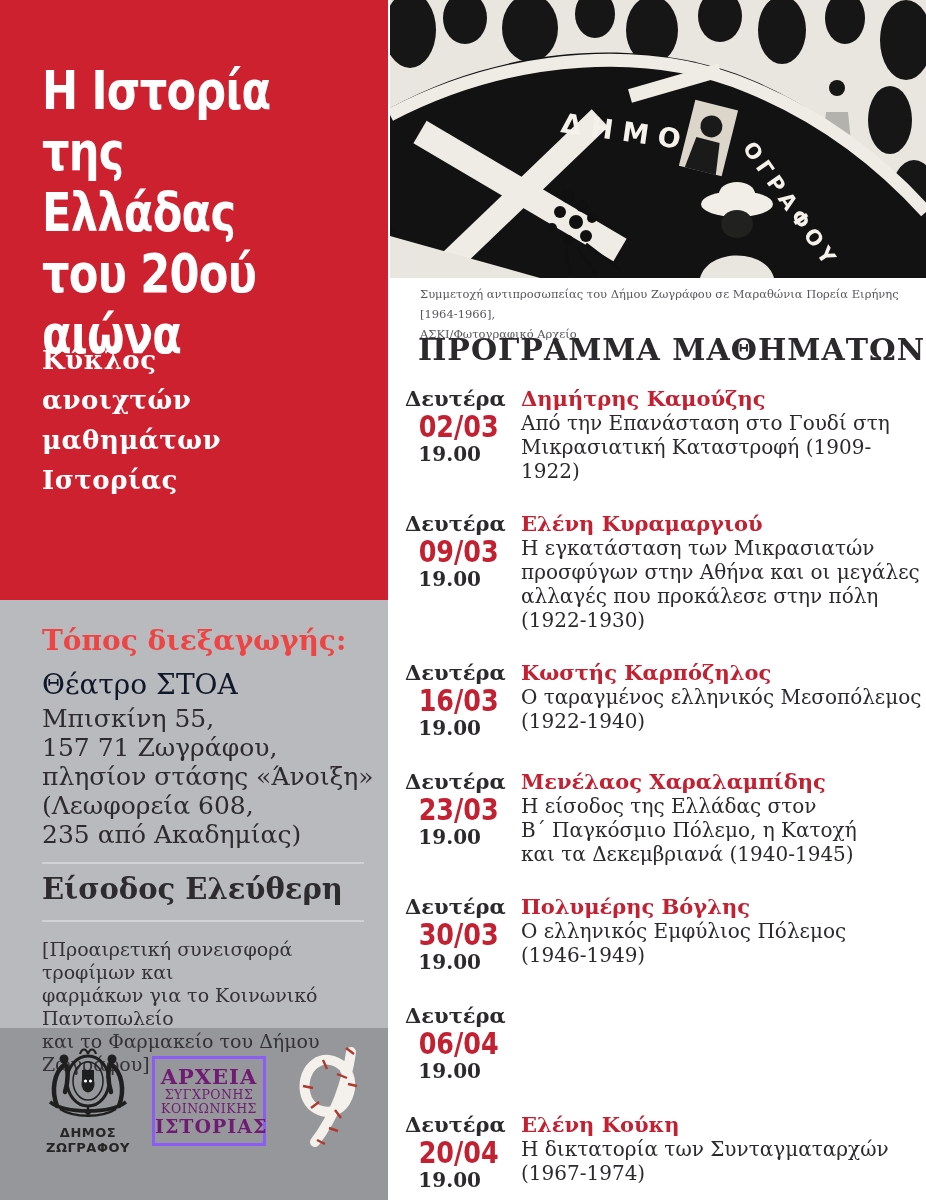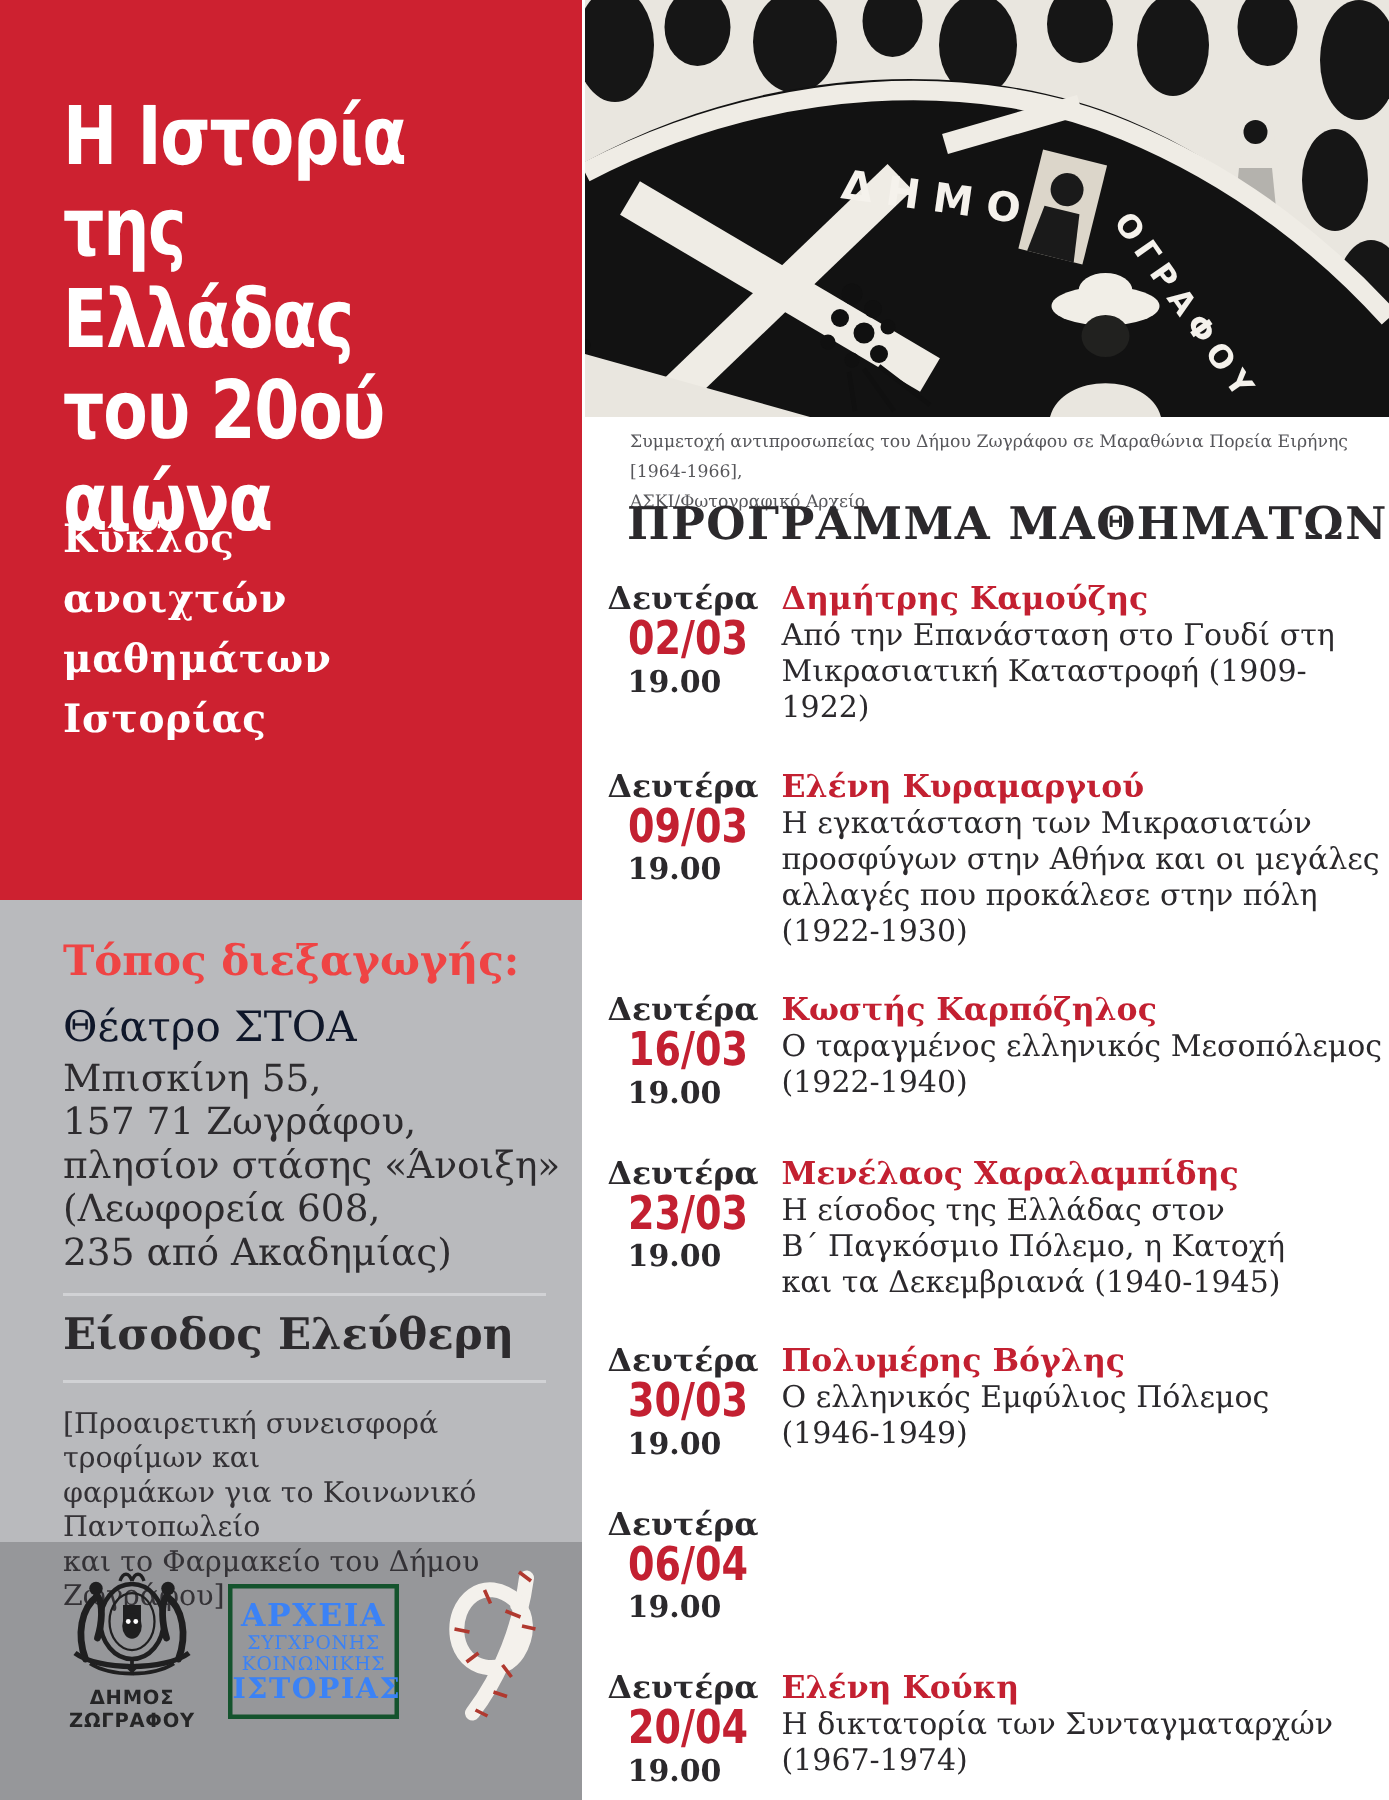--- a/index.html
+++ b/index.html
@@ -32,22 +32,22 @@
   .div1 { top:862px; } .div2 { top:920px; }
   .free-entry  { position:absolute; left:42px; top:872px; font-weight:bold; font-size:29px; color:#2d2b2e; }
   .note        { position:absolute; left:42px; top:938px; font-size:19px; line-height:23px; color:#343236; white-space:pre-line; }
 
   
   .crest-wrap { position:absolute; left:36px; top:1048px; width:104px; text-align:center; }
   .crest-text { margin-top:3px; font-family:"DejaVu Sans", sans-serif; font-weight:bold;
                 font-size:13px; line-height:15px; color:#252526; white-space:pre-line; letter-spacing:.5px; }
   .archives-box {
     position:absolute; left:152px; top:1056px; width:114px; height:90px; box-sizing:border-box;
-    border:3px solid #14532d; display:flex; flex-direction:column; justify-content:center;
-    text-align:center; color:#3b82f6;
+    border:3px solid #8b5cf6; display:flex; flex-direction:column; justify-content:center;
+    text-align:center; color:#701a75;
   }
   .arc-l1 { font-weight:bold; font-size:21px; line-height:22px; letter-spacing:1px; }
   .arc-l2, .arc-l3 { font-size:12.5px; line-height:14px; letter-spacing:.5px; }
   .arc-l4 { font-weight:bold; font-size:19px; line-height:21px; letter-spacing:1px; }
   .phi-wrap { position:absolute; left:293px; top:1040px; width:74px; height:116px; }
 
   
   .right-col { position:absolute; left:388px; top:0; width:538px; height:1200px; background:#ffffff; }
   .photo { position:absolute; left:2px; top:0; width:536px; height:278px; overflow:hidden; }
   .caption {

